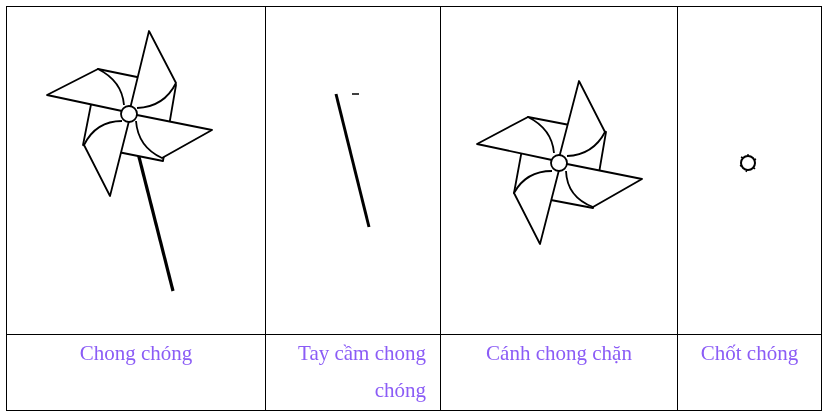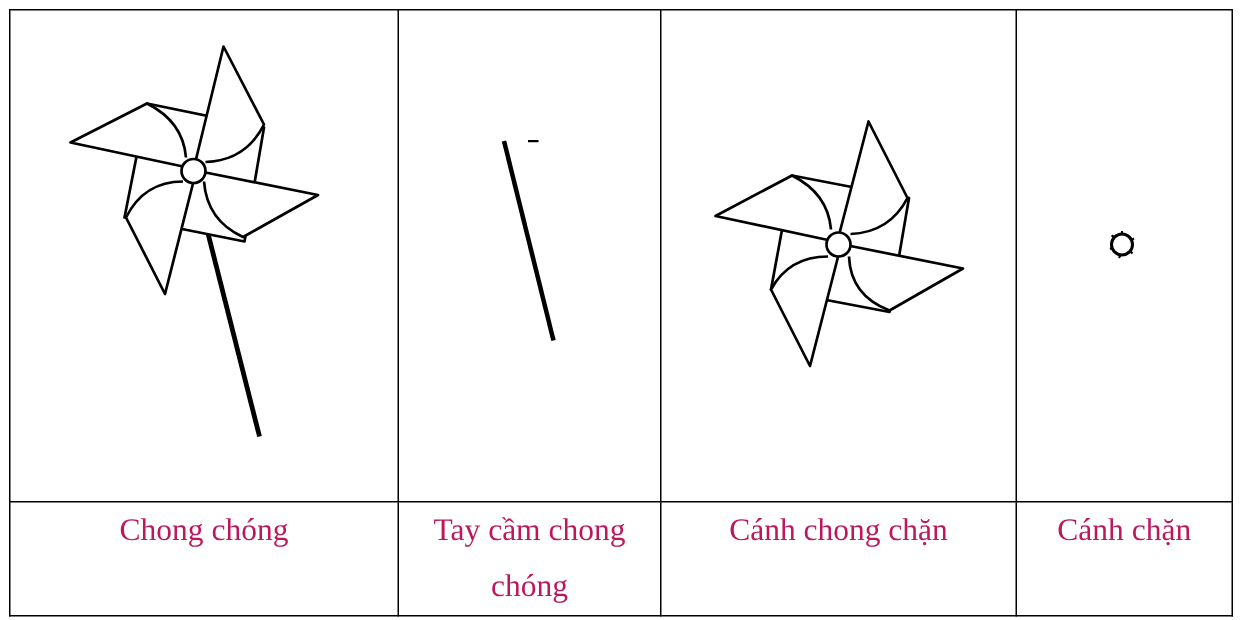--- a/index.html
+++ b/index.html
@@ -10,21 +10,21 @@
     table-layout: fixed;
     width: 815px;
   }
   table.parts td {
     border: 1.5px solid #000;
     padding: 0;
     vertical-align: top;
     text-align: center;
   }
   tr.img-row td { height: 327px; position: relative; }
-  tr.label-row td { height: 75px; font-size: 21px; line-height: 37px; color: #be185d; padding-top: 0px; }
+  tr.label-row td { height: 75px; font-size: 21px; line-height: 37px; color: #8b5cf6; padding-top: 0px; }
   .cell-svg { position: absolute; left: 0; top: 0; }
   .label { display: block; padding: 0 8px; }
 </style>
 </head>
 <body>
 
 <table class="parts">
   <colgroup>
     <col style="width:259px">
     <col style="width:175px">
@@ -87,23 +87,23 @@
           </g>
         </g>
       </svg>
     </td>
   </tr>
   <tr class="label-row">
     <td>
           <span class="label">Chong chóng</span>
         </td>
     <td>
-          <span class="label" style="padding:0 14px;">Tay cầm chong chóng</span>
+          <span class="label" style="padding:0 14px;text-align:right;">Tay cầm chong chóng</span>
         </td>
     <td>
           <span class="label">Cánh chong chặn</span>
         </td>
     <td>
-          <span class="label">Cánh chặn</span>
+          <span class="label">Chốt chóng</span>
         </td>
   </tr>
 </tbody>
   </table>
 
 </body></html>

